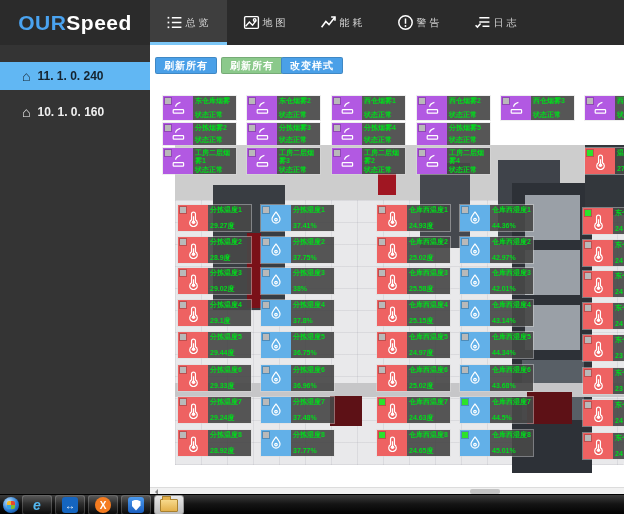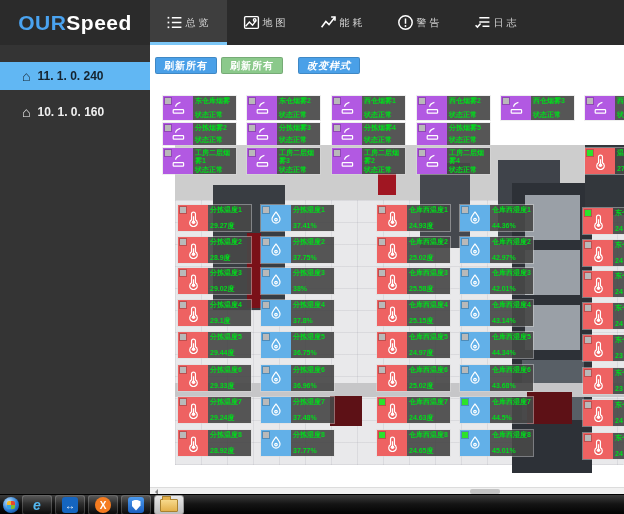--- a/index.html
+++ b/index.html
@@ -20,21 +20,21 @@
   .side-item{height:28px;margin-top:17px;display:flex;align-items:center;padding-left:22px;gap:7px;
              color:#f0f0f0;font-size:12px;font-weight:bold;cursor:pointer;}
   .side-item.selected{background:#61b7f3;color:#15232e;margin-top:17px;}
   .side-item + .side-item{margin-top:8px;}
   .home-glyph{font-size:14px;line-height:1;}
   
   #content{position:absolute;left:150px;top:45px;width:474px;height:442px;background:#fff;overflow:hidden;border-radius:25px;}
   .tbtn{position:absolute;top:12px;height:17px;border:1px solid rgba(0,0,0,.15);border-radius:2px;
         color:#fff;font-size:10px;font-weight:bold;letter-spacing:1px;padding:0 8px;cursor:pointer;
         font-family:"Liberation Sans",sans-serif;line-height:15px;}
-  #btn-refresh{left:5px;} #btn-save{left:71px;} #btn-style{left:148px;font-style:italic;}
+  #btn-refresh{left:5px;} #btn-save{left:71px;} #btn-style{left:131px;}
   
   #scene{position:absolute;left:0;top:0;right:0;bottom:0;}
   #scene div{position:absolute;}
   .wall{left:25px;top:100px;right:0;height:55px;background:#cdcdcd;}
   .floor{left:25px;top:155px;right:0;height:265px;background:#e9e9eb;
     background-image:repeating-linear-gradient(rgba(110,110,125,.12) 0 1px,transparent 1px 22px),
                      repeating-linear-gradient(90deg,rgba(110,110,125,.12) 0 1px,transparent 1px 26px);}
   .rack1{left:63px;top:140px;width:72px;height:125px;background:#393d42;}
   .rack2{left:270px;top:118px;width:50px;height:85px;background:#45484e;}
   .rack3{left:348px;top:115px;width:62px;height:85px;background:#3f434a;}

